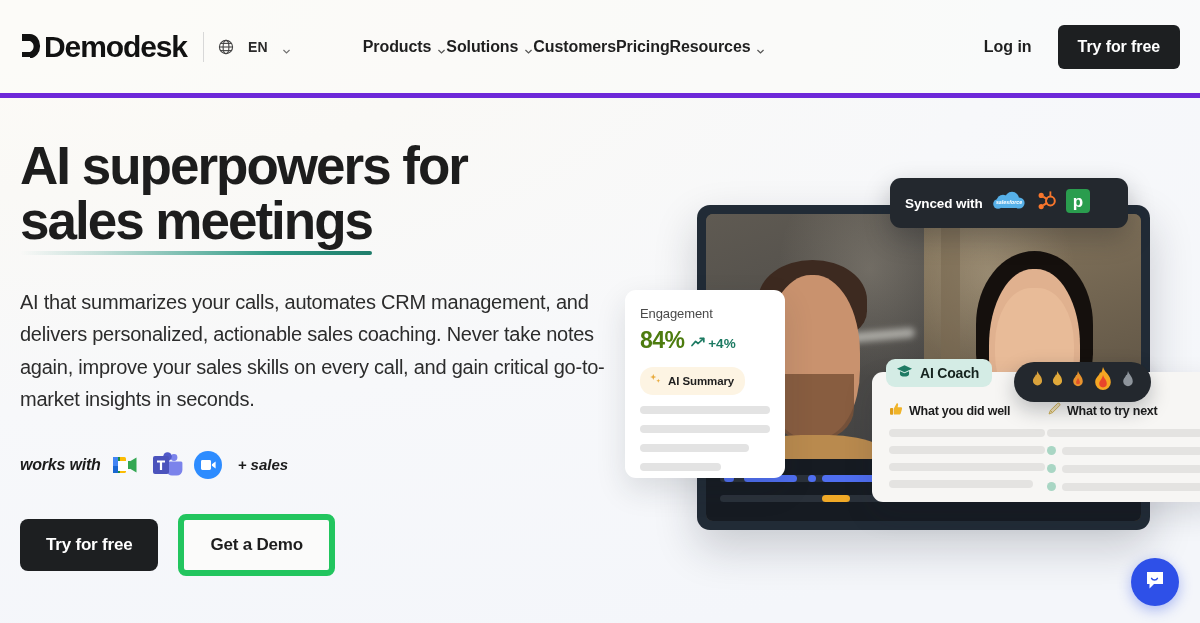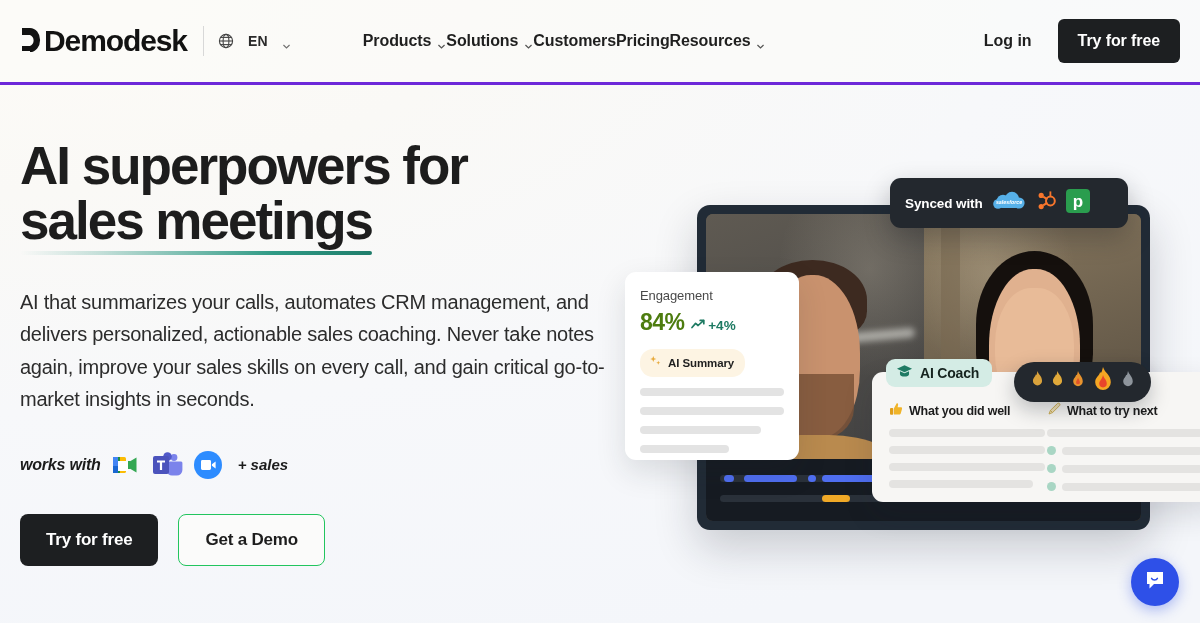--- a/index.html
+++ b/index.html
@@ -9,23 +9,23 @@
     font-family:"Liberation Sans", sans-serif;
     background:
       radial-gradient(140% 110% at 0% 0%, #fdfbf7 0%, #faf9f6 28%, #f7f8fa 60%, #f4f6fa 100%),
       linear-gradient(100deg, #fdfbf7 0%, #f8f8f8 45%, #f3f5fa 100%);
     color:#1c1c1c;
     -webkit-font-smoothing:antialiased;
   }
 
   
   .header {
-    position:absolute; top:0; left:0; width:1200px; height:85px;
+    position:absolute; top:0; left:0; width:1200px; height:98px;
     display:flex; align-items:center; padding:0 20px;
-    border-bottom:3px solid #6d28d9;
+    border-bottom:5px solid #6d28d9;
     background:rgba(252,251,249,0.55);
   }
   .logo { display:flex; align-items:center; gap:2px; }
   .logo-text {
     font-size:30px; font-weight:700; letter-spacing:-1.1px; color:#121212;
     font-family:"Liberation Sans", sans-serif;
   }
   .logo-d {
     display:inline-block; width:21px; height:30px; position:relative; margin-right:1px;
   }
@@ -79,21 +79,21 @@
   .ilogo { width:32px; height:32px; display:block; }
 
   .cta-row { display:flex; align-items:center; gap:20px; margin-top:33px; }
   .btn-cta-dark {
     background:#1d1f21; color:#fff; font-size:17px; font-weight:700;
     border:none; border-radius:8px; padding:16px 26px; cursor:pointer;
     letter-spacing:-.2px; font-family:"Liberation Sans", sans-serif;
   }
   .btn-cta-light {
     background:#fbfbfa; color:#1d1d1d; font-size:17px; font-weight:700;
-    border:1px solid #22c55e; border-radius:8px; padding:15px 26px; cursor:pointer;
+    border:6px solid #22c55e; border-radius:8px; padding:15px 26px; cursor:pointer;
     letter-spacing:-.2px; font-family:"Liberation Sans", sans-serif;
   }
 
   
   .visual { position:absolute; left:600px; top:150px; width:600px; height:400px; }
 
   .device {
     position:absolute; left:97px; top:55px; width:453px; height:325px;
     background:#212b36; border-radius:13px; padding:9px;
     box-shadow:0 18px 44px rgba(24,32,44,.20);
@@ -139,21 +139,21 @@
   .synced {
     position:absolute; left:290px; top:28px; width:238px; height:50px;
     background:#23282e; border-radius:11px; display:flex; align-items:center;
     gap:9px; padding:0 15px; box-shadow:0 10px 26px rgba(20,26,34,.28); z-index:6;
   }
   .synced-label { color:#fff; font-size:13.5px; font-weight:600; letter-spacing:-.1px; white-space:nowrap; }
   .crm-ico { display:block; }
 
   
   .engage {
-    position:absolute; left:25px; top:122px; width:174px; height:188px;
+    position:absolute; left:25px; top:140px; width:160px; height:188px;
     background:#fff; border-radius:11px; padding:16px 15px;
     box-shadow:0 12px 30px rgba(30,36,48,.13); z-index:7;
   }
   .eng-title { font-size:13px; color:#4a4a4a; font-weight:400; letter-spacing:-.1px; }
   .eng-row { display:flex; align-items:baseline; gap:7px; margin-top:6px; }
   .eng-val { font-size:23px; font-weight:700; color:#4d7c0f; letter-spacing:-.6px; }
   .eng-delta { font-size:13.5px; font-weight:700; color:#1d7a62; display:flex; align-items:center; gap:2px; }
   .badge-ai {
     display:inline-flex; align-items:center; gap:6px; margin-top:13px;
     background:#fdf4e3; border-radius:13px; padding:5px 11px 5px 9px;

